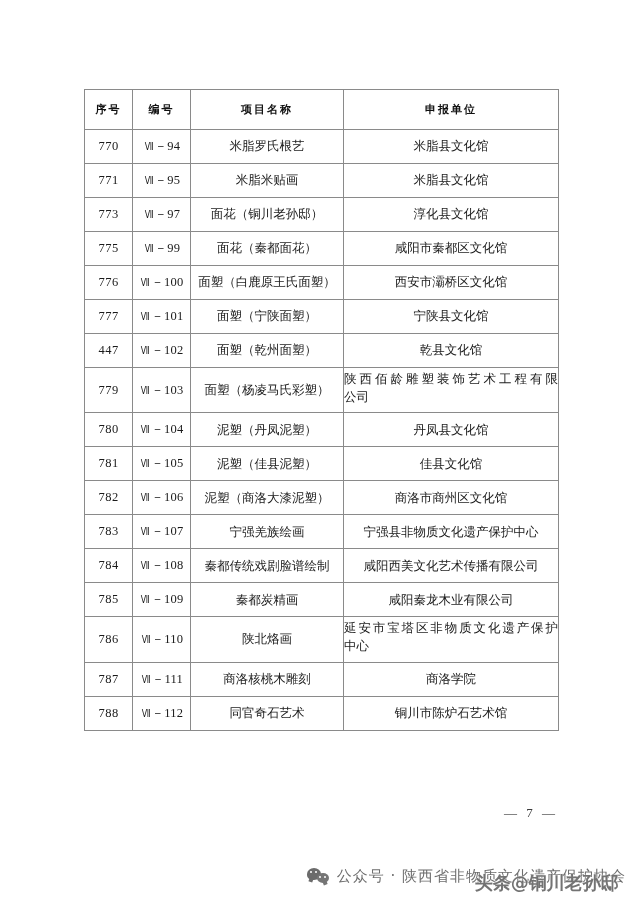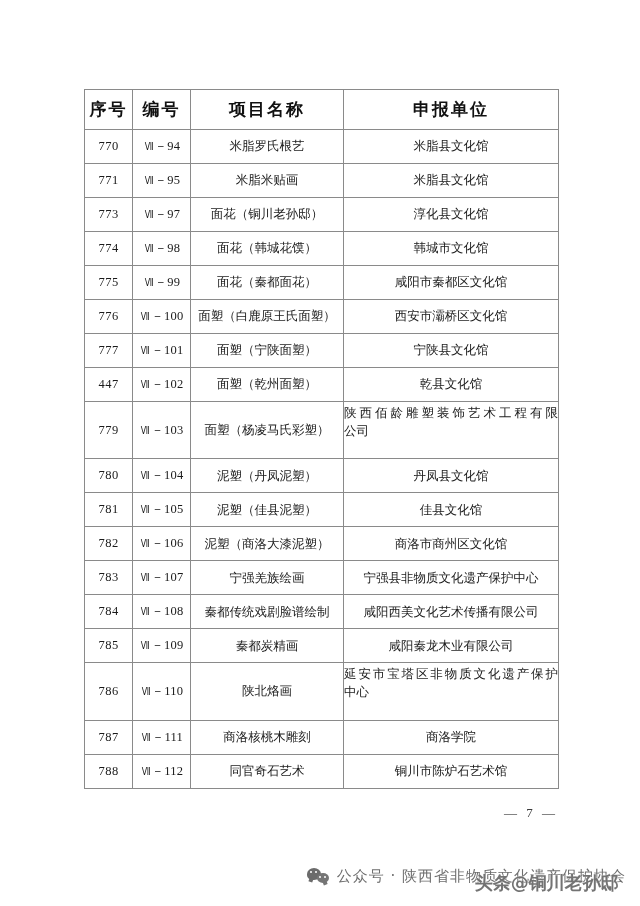--- a/index.html
+++ b/index.html
@@ -41,21 +41,21 @@
   table.list td, table.list th {
     border: 1px solid #8a8a8a;
     padding: 0;
     vertical-align: middle;
     color: #1a1a1a;
   }
 
   table.list thead th {
     height: 39px;
     font-weight: bold;
-    font-size: 17px;
+    font-size: 11px;
     letter-spacing: 2px;
     text-align: center;
     color: #111111;
   }
 
   .col-seq   { width: 48px; }
   .col-code  { width: 58px; }
   .col-name  { width: 153px; }
   .col-unit  { width: 215px; }
 
@@ -90,21 +90,21 @@
     padding-left: 8px;
     padding-right: 6px;
     text-align: center;
     line-height: 1.45;
   }
 
   td.c-unit.two-line, td.c-name.two-line {
     text-align: justify;
     text-align-last: left;
     padding-top: 2px;
-    padding-bottom: 18px;
+    padding-bottom: 6px;
   }
   td.c-unit.two-line .ln1 {
     display: block;
     text-align: justify;
     text-align-last: justify;
   }
   td.c-unit.two-line .ln2 {
     display: block;
   }
 
@@ -254,26 +254,20 @@
             <td class="c-name">米脂米贴画</td>
             <td class="c-unit">米脂县文化馆</td>
           </tr>
           <tr>
             <td class="c-seq">773</td>
             <td class="c-code"><span class="rn">Ⅶ</span>－97</td>
             <td class="c-name">面花（铜川老孙邸）</td>
             <td class="c-unit">淳化县文化馆</td>
           </tr>
           <tr>
-            <td class="c-seq">774</td>
-            <td class="c-code"><span class="rn">Ⅶ</span>－98</td>
-            <td class="c-name">面花（韩城花馍）</td>
-            <td class="c-unit">韩城市文化馆</td>
-          </tr>
-          <tr>
             <td class="c-seq">775</td>
             <td class="c-code"><span class="rn">Ⅶ</span>－99</td>
             <td class="c-name">面花（秦都面花）</td>
             <td class="c-unit">咸阳市秦都区文化馆</td>
           </tr>
           <tr>
             <td class="c-seq">776</td>
             <td class="c-code"><span class="rn">Ⅶ</span>－100</td>
             <td class="c-name">面塑（白鹿原王氏面塑）</td>
             <td class="c-unit">西安市灞桥区文化馆</td>

